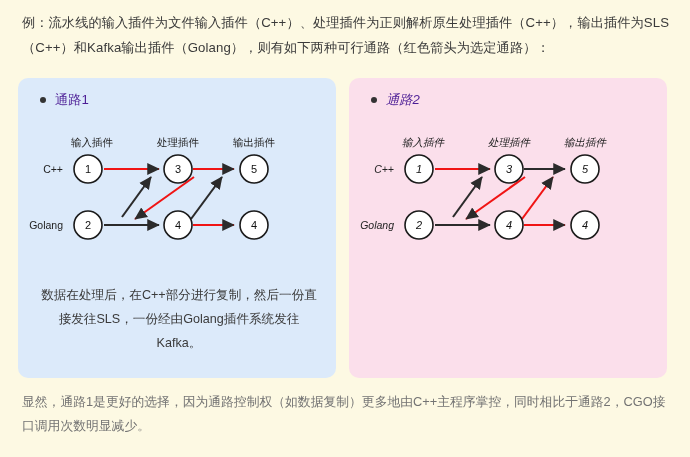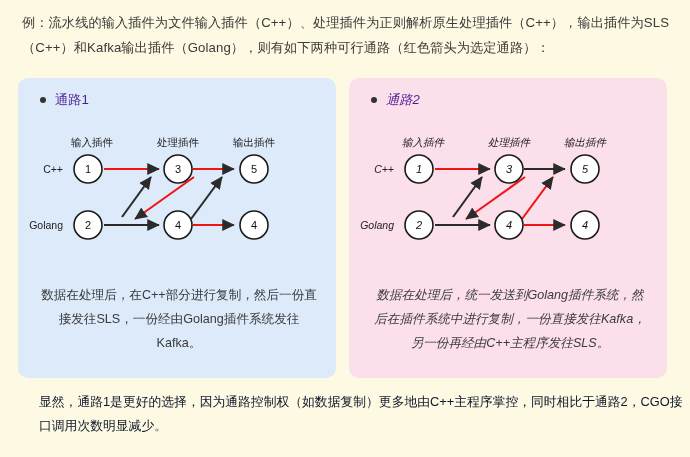--- a/index.html
+++ b/index.html
@@ -84,26 +84,26 @@
     top: 205px;
     width: 278px;
     font-size: 12.6px;
     line-height: 24px;
     color: #3a3a3a;
     text-align: center;
   }
 
   .conclusion {
     position: absolute;
-    left: 39px;
+    left: 22px;
     top: 390px;
     width: 652px;
     font-size: 12.8px;
     line-height: 24px;
-    color: #0f172a;
+    color: #737373;
   }
 
   .node-circle {
     fill: #ffffff;
     stroke: #1a1a1a;
     stroke-width: 1.6;
   }
   .node-num {
     font-family: "Liberation Sans", "DejaVu Sans", sans-serif;
     font-size: 11px;
@@ -237,20 +237,19 @@
           <circle class="node-circle" cx="160" cy="96" r="14"></circle>
           <text class="node-num" x="160" y="96">4</text>
 
           <circle class="node-circle" cx="236" cy="40" r="14"></circle>
           <text class="node-num" x="236" y="40">5</text>
 
           <circle class="node-circle" cx="236" cy="96" r="14"></circle>
           <text class="node-num" x="236" y="96">4</text>
         </svg>
       </div>
-      <div class="panel-note">数据在处理后，统一发送到Golang插件系统，然后在插件系统中进行复制，一份直接发往Kafka，另一份再经由C++主程序发往SLS。</div>
     </div>
 
   </div>
 
   <div class="conclusion">显然，通路1是更好的选择，因为通路控制权（如数据复制）更多地由C++主程序掌控，同时相比于通路2，CGO接口调用次数明显减少。</div>
 
 </div>
 
 </body></html>

